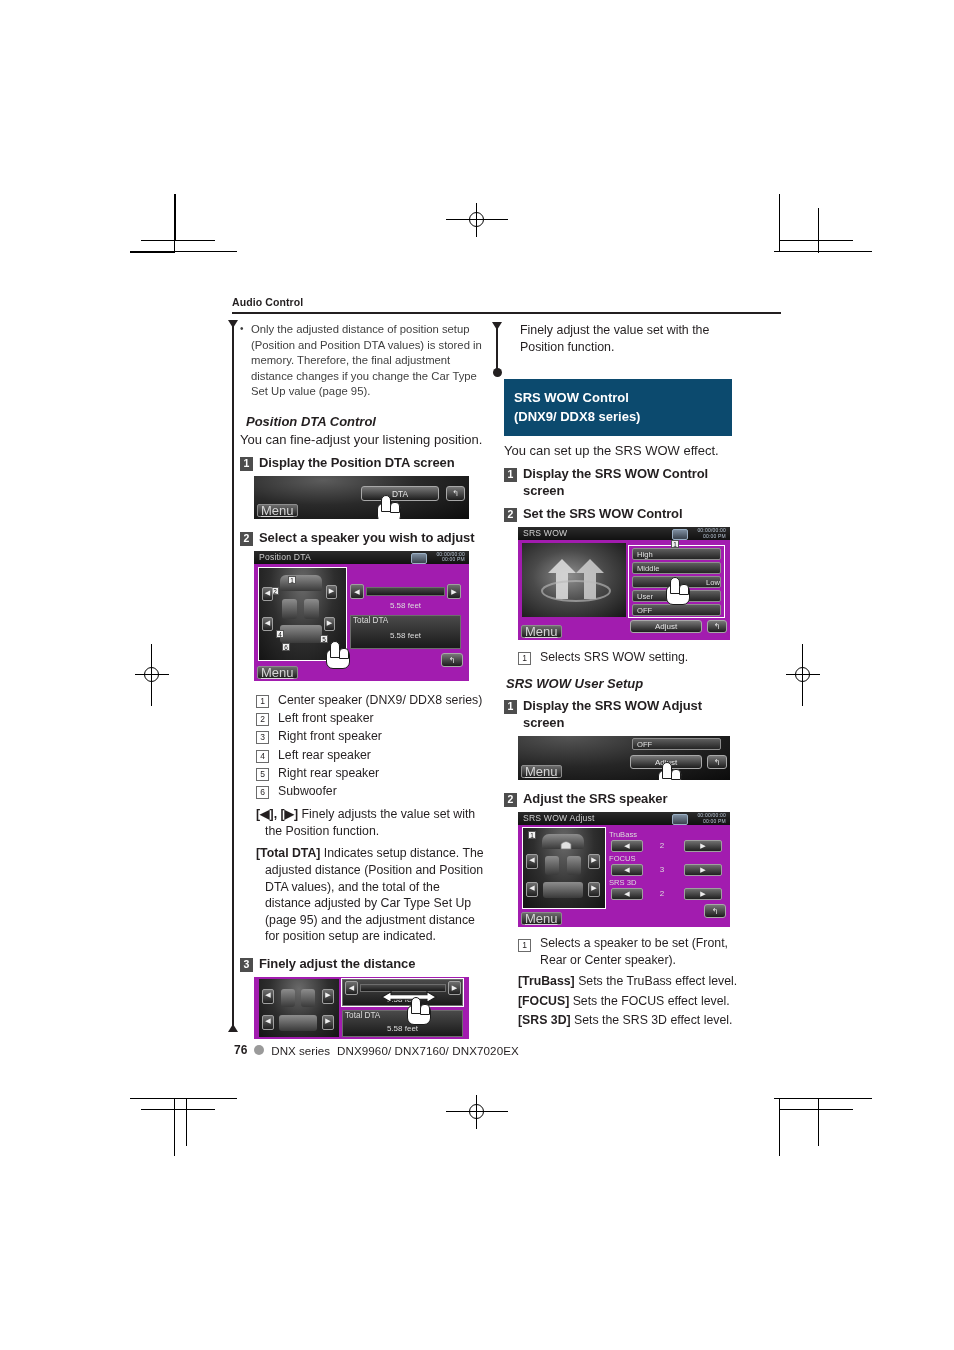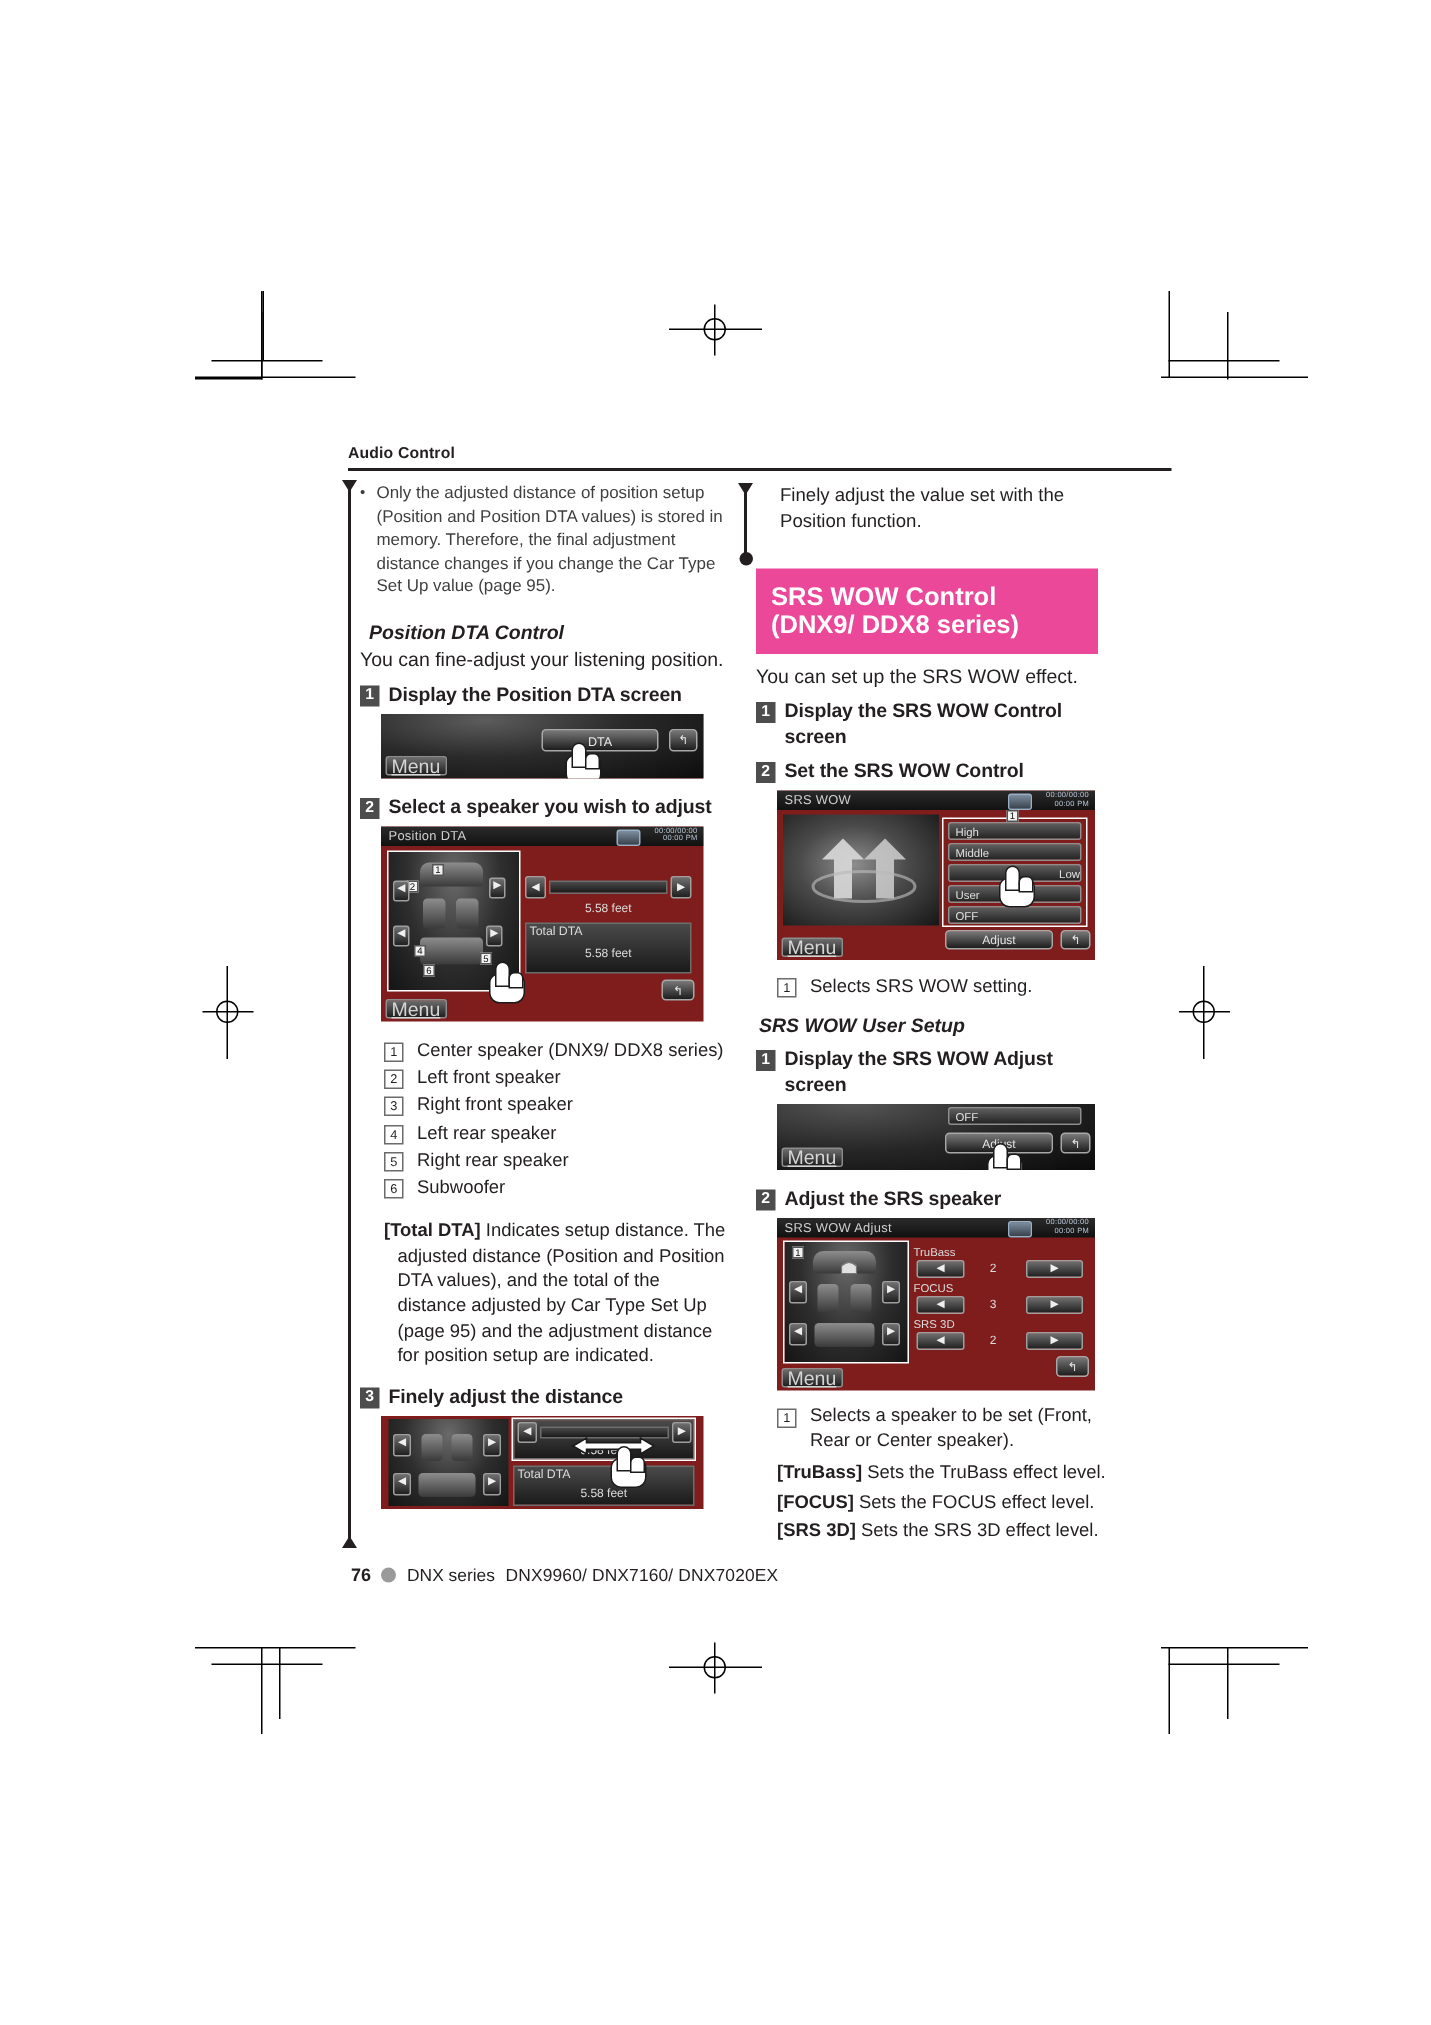--- a/index.html
+++ b/index.html
@@ -190,23 +190,23 @@
     font-size: 12.3px;
     line-height: 16.6px;
     margin-left: 16px;
     text-indent: -9px;
     padding-left: 9px;
   }
   .def-row b { font-weight: bold; }
 
   
   .section-header {
-    background: #ec4899;
+    background: #0c4a6e;
     color: #ffffff;
-    font-size: 17px;
+    font-size: 13px;
     font-weight: bold;
     line-height: 19px;
     padding: 9px 10px 10px 10px;
     width: 228px;
     box-sizing: border-box;
   }
 
   
   .keybox {
     display: inline-block;
@@ -223,21 +223,21 @@
     left: 0; right: 0; top: -1px;
     text-align: center;
     font-size: 11px;
     color: #e8e8e8;
     line-height: 14px;
   }
 
   
   .shot {
     position: relative;
-    background: #7f1d1d;
+    background: #a21caf;
     overflow: hidden;
   }
   .shot .topbar {
     position: absolute; left: 0; right: 0; top: 0;
     height: 13px;
     background: linear-gradient(#2b2b2b, #111);
   }
   .shot .title {
     position: absolute;
     left: 5px; top: 1px;
@@ -567,20 +567,23 @@
         <span>Right rear speaker</span>
       </div>
       <div class="callout-row">
         <span class="cnum">6</span>
         <span>Subwoofer</span>
       </div>
     </div>
 
     <div class="spacer-6"></div>
 
+    <div class="def-row">
+      <b>[◀], [▶]</b><span> Finely adjusts the value set with the Position function.</span>
+    </div>
     <div class="spacer-6"></div>
     <div class="def-row">
       <b>[Total DTA]</b><span> Indicates setup distance. The adjusted distance (Position and Position DTA values), and the total of the distance adjusted by Car Type Set Up (page 95) and the adjustment distance for position setup are indicated.</span>
     </div>
 
     <div class="spacer-10"></div>
 
     <div class="step">
       <div class="step-num">3</div>
       <div class="step-title">Finely adjust the distance</div>

